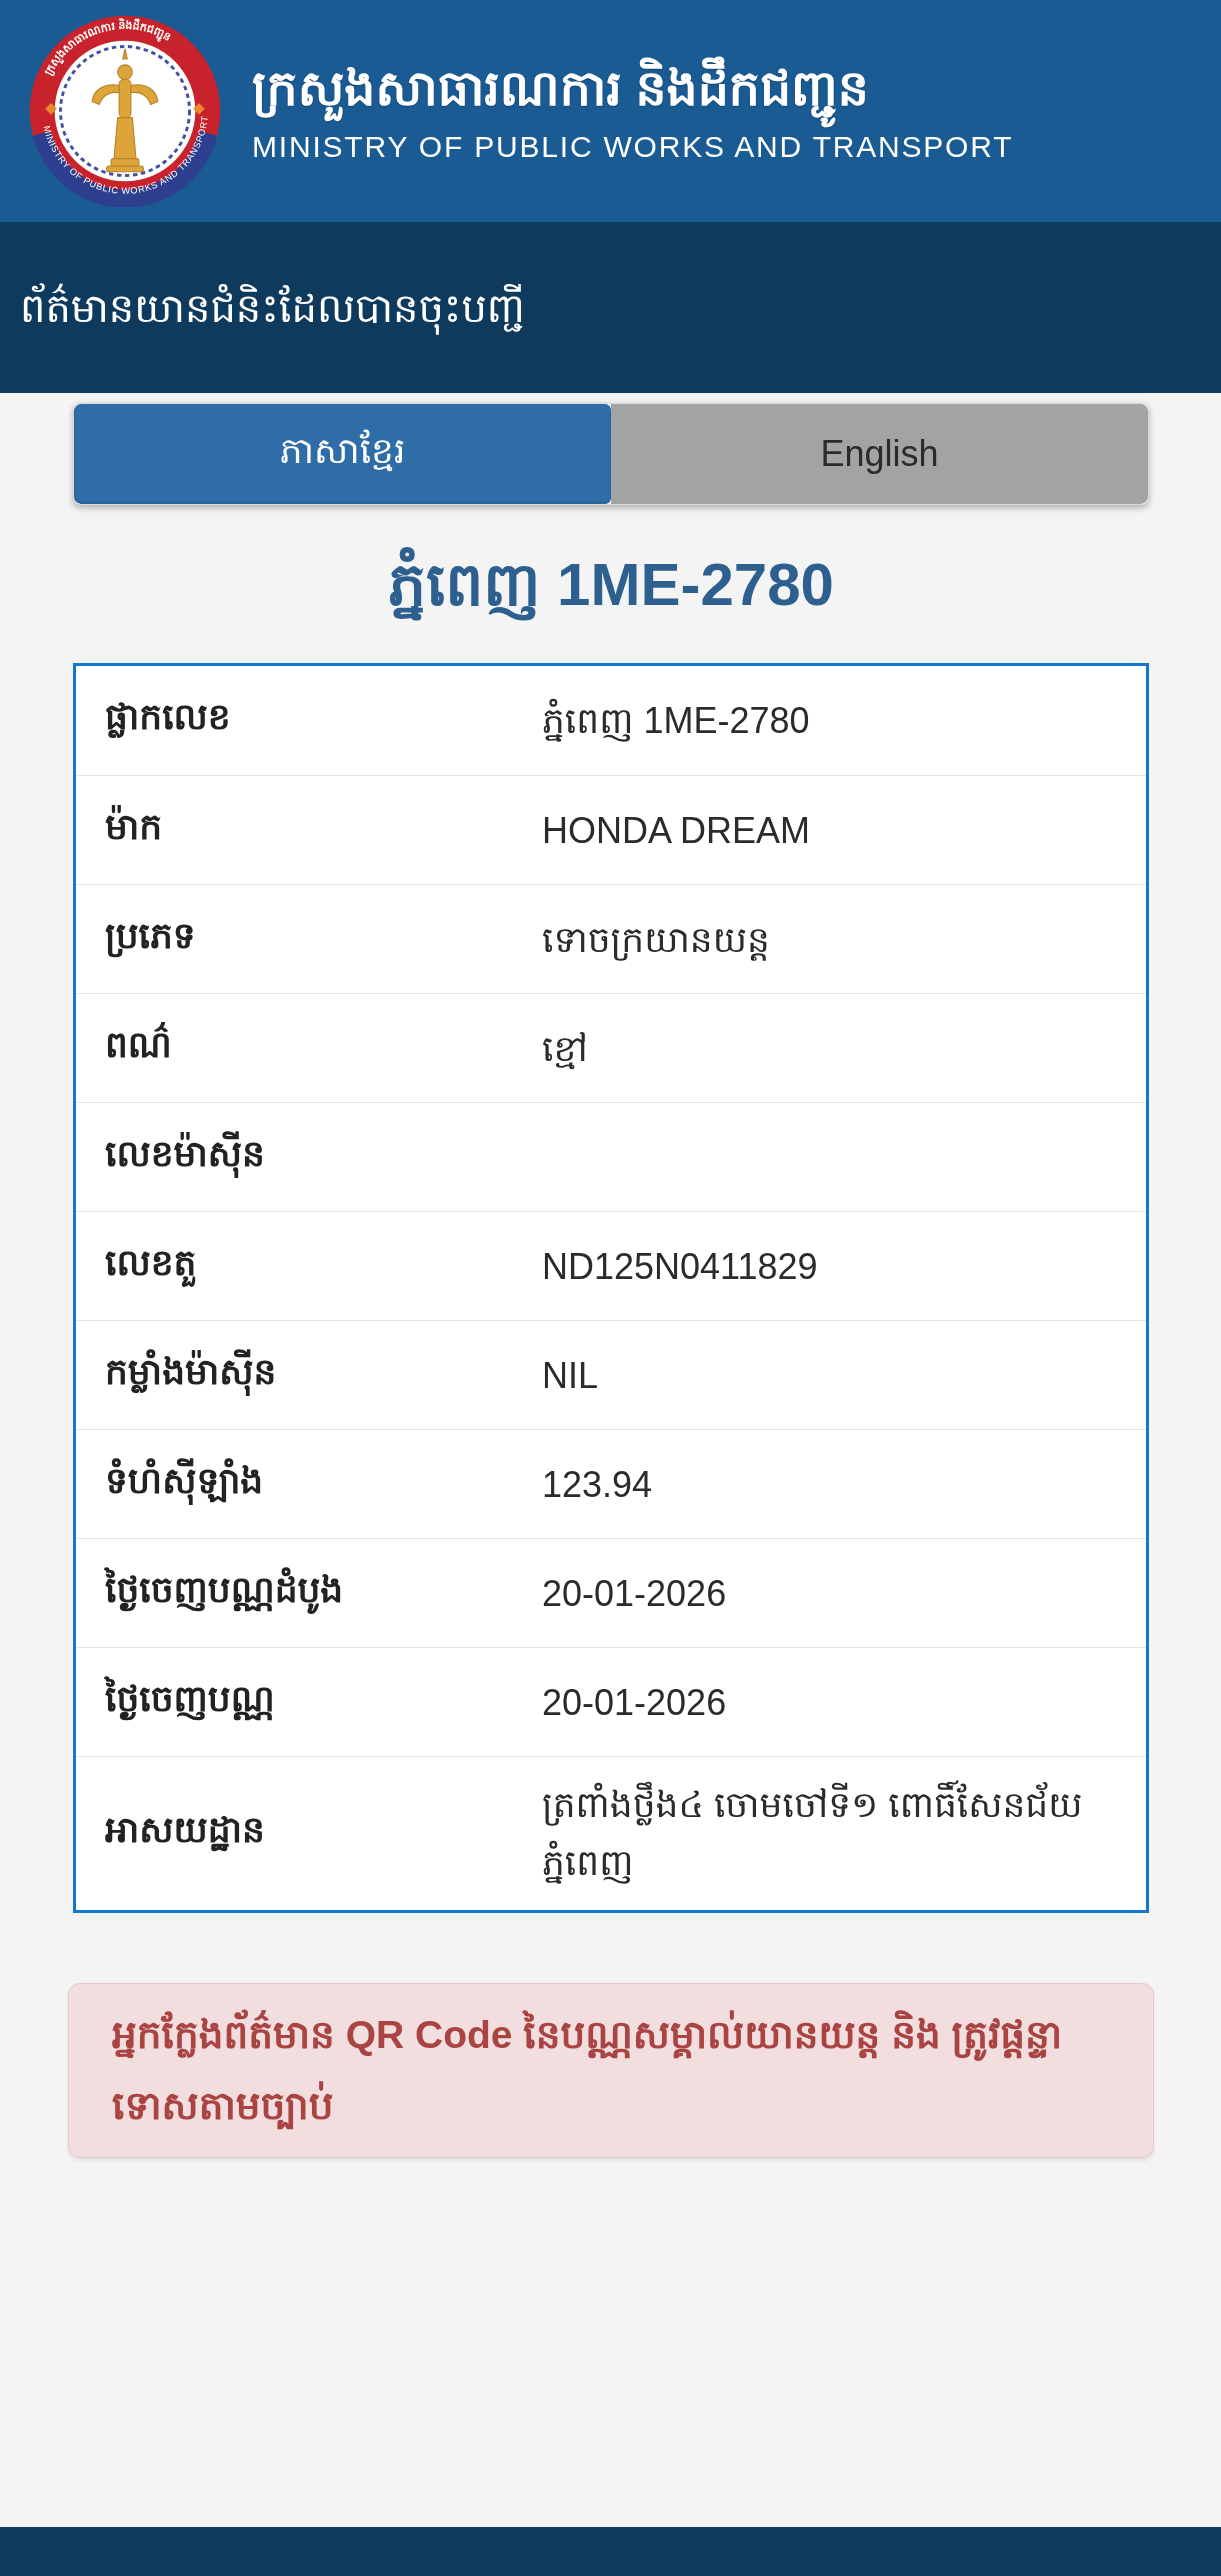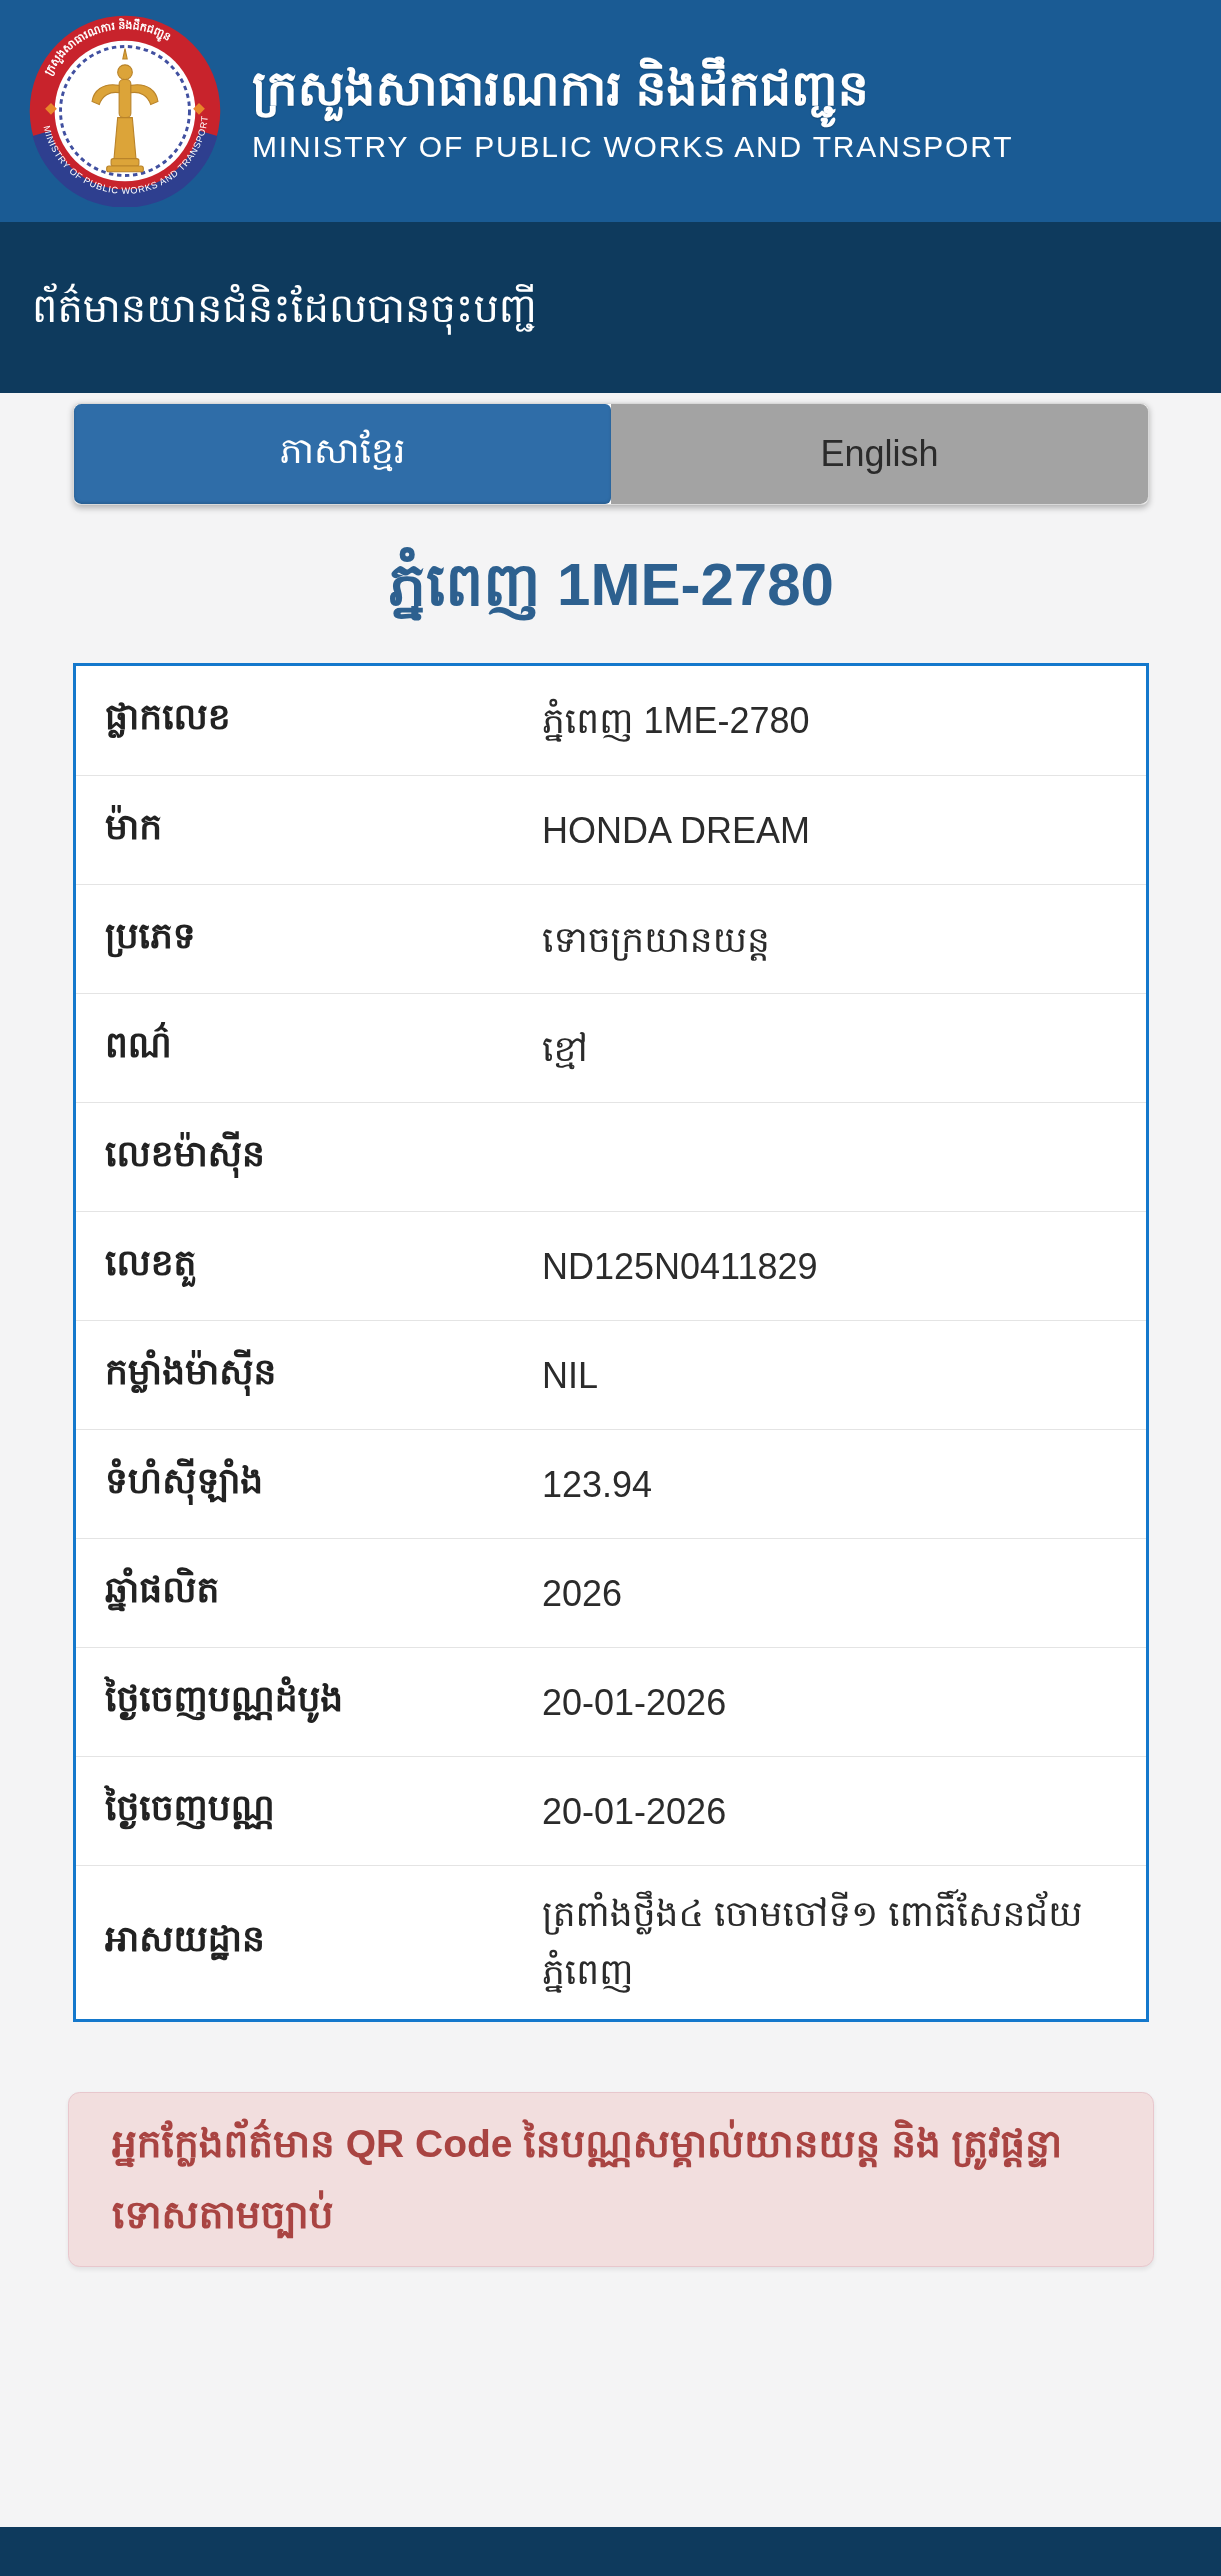--- a/index.html
+++ b/index.html
@@ -19,21 +19,21 @@
   .kh-title{
     color:#fff;font-size:49px;font-weight:bold;line-height:1.25;
     text-shadow:0 0.7px 1.5px rgba(0,0,0,.25);white-space:nowrap;
   }
   .en-title{
     color:#fff;font-size:30px;letter-spacing:1.8px;margin-top:10.3px;white-space:nowrap;
   }
   
   .subheader{
     height:171px;background:#0e3a5d;color:#fff;
-    display:flex;align-items:center;padding:0 32px;box-sizing:border-box;
+    display:flex;align-items:center;padding:0 20px;box-sizing:border-box;
   }
   .subheader-text{font-size:40px;font-weight:500;line-height:1.3;}
   
   .tabs{
     margin:10.3px 73px 0 73px;height:100px;display:flex;
     background:#fff;border-radius:7.3px;border:0.7px solid #d9d9d9;
     box-shadow:0 2.2px 5.9px rgba(0,0,0,.28);
   }
   .tab{
     flex:1 1 50%;display:flex;align-items:center;justify-content:center;
@@ -165,24 +165,20 @@
   <div class="row">
     <div class="cell-label">កម្លាំងម៉ាស៊ីន</div>
     <div class="cell-value">NIL</div>
   </div>
 
   <div class="row">
     <div class="cell-label">ទំហំស៊ីឡាំង</div>
     <div class="cell-value">123.94</div>
   </div>
 
-  <div class="row">
-    <div class="cell-label">ឆ្នាំផលិត</div>
-    <div class="cell-value">2026</div>
-  </div>
 
   <div class="row">
     <div class="cell-label">ថ្ងៃចេញបណ្ណដំបូង</div>
     <div class="cell-value">20-01-2026</div>
   </div>
 
   <div class="row">
     <div class="cell-label">ថ្ងៃចេញបណ្ណ</div>
     <div class="cell-value">20-01-2026</div>
   </div>

